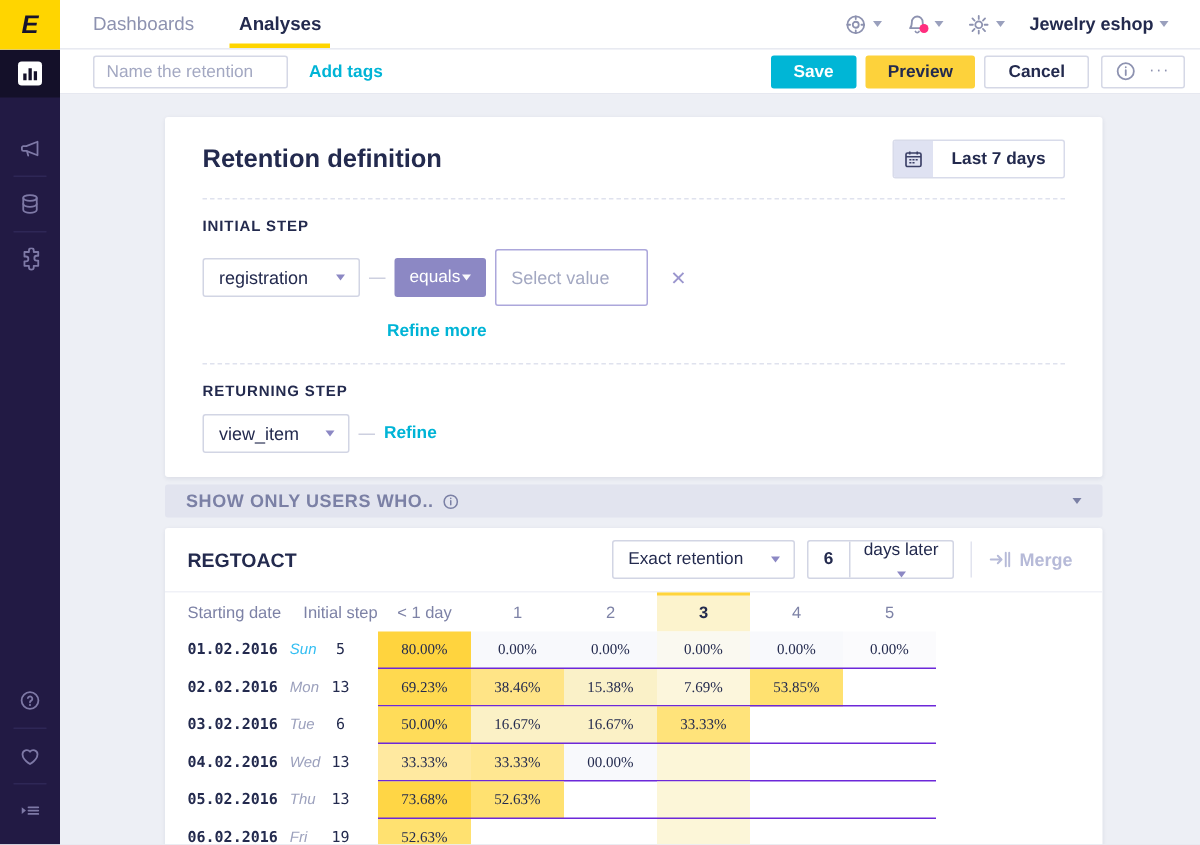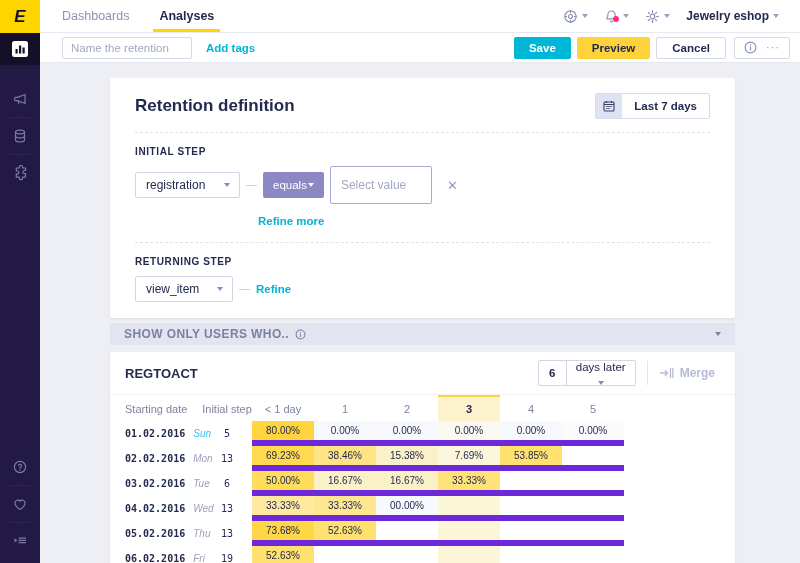--- a/index.html
+++ b/index.html
@@ -109,22 +109,22 @@
   .th { display:flex; align-items:center; justify-content:center; border-top:2px solid transparent; }
   .th-left { justify-content:flex-start; padding-left:15px; }
   .th-hl { background:#FCF3CD; border-top:2px solid #FFD43B; color:#232A4E; font-weight:600; }
   .trow { height:25px; }
   .cell { display:flex; align-items:center; }
   .date-cell { padding-left:15px; gap:8px; }
   .date { font-family:"DejaVu Sans Mono", monospace; font-size:10px; font-weight:700; color:#232A4E; }
   .day { font-size:10px; font-style:italic; color:#9CA1BD; }
   .day.weekend { color:#33BEF2; }
   .step-cell { justify-content:center; font-family:"DejaVu Sans Mono", monospace; font-size:10px; color:#232A4E; }
-  .val-cell { justify-content:center; font-family:Liberation Sans, sans-serif; font-size:10px; color:#232A4E;
-              border-bottom:6px solid #6d28d9; cursor:default; }
+  .val-cell { justify-content:center; font-family:Liberation Serif, serif; font-size:10px; color:#232A4E;
+              border-bottom:1px solid #6d28d9; cursor:default; }
 
   svg { display:block; }
 </style>
 </head>
 <body>
 
 <div class="app">
 
   <header class="topbar">
     <div class="logo">
@@ -291,20 +291,24 @@
         <circle cx="6.5" cy="6.5" r="5.2"></circle>
           <path d="M6.5 5.8v3M6.5 3.8v.2"></path>
       </svg>
       <span class="caret"></span>
     </div>
 
     <section class="card ret-card">
       <div class="ret-header">
         <span class="ret-title">REGTOACT</span>
         <div class="ret-controls">
+          <div class="select mode-select">
+            <span>Exact retention</span>
+            <span class="caret purple"></span>
+          </div>
           <div class="days-group">
             <span class="days-value">6</span>
             <span class="days-unit">
               <span>days later</span>
               <span class="caret purple"></span>
             </span>
           </div>
           <span class="vline"></span>
           <span class="merge-btn">
             <svg width="15" height="14" viewBox="0 0 15 14">

